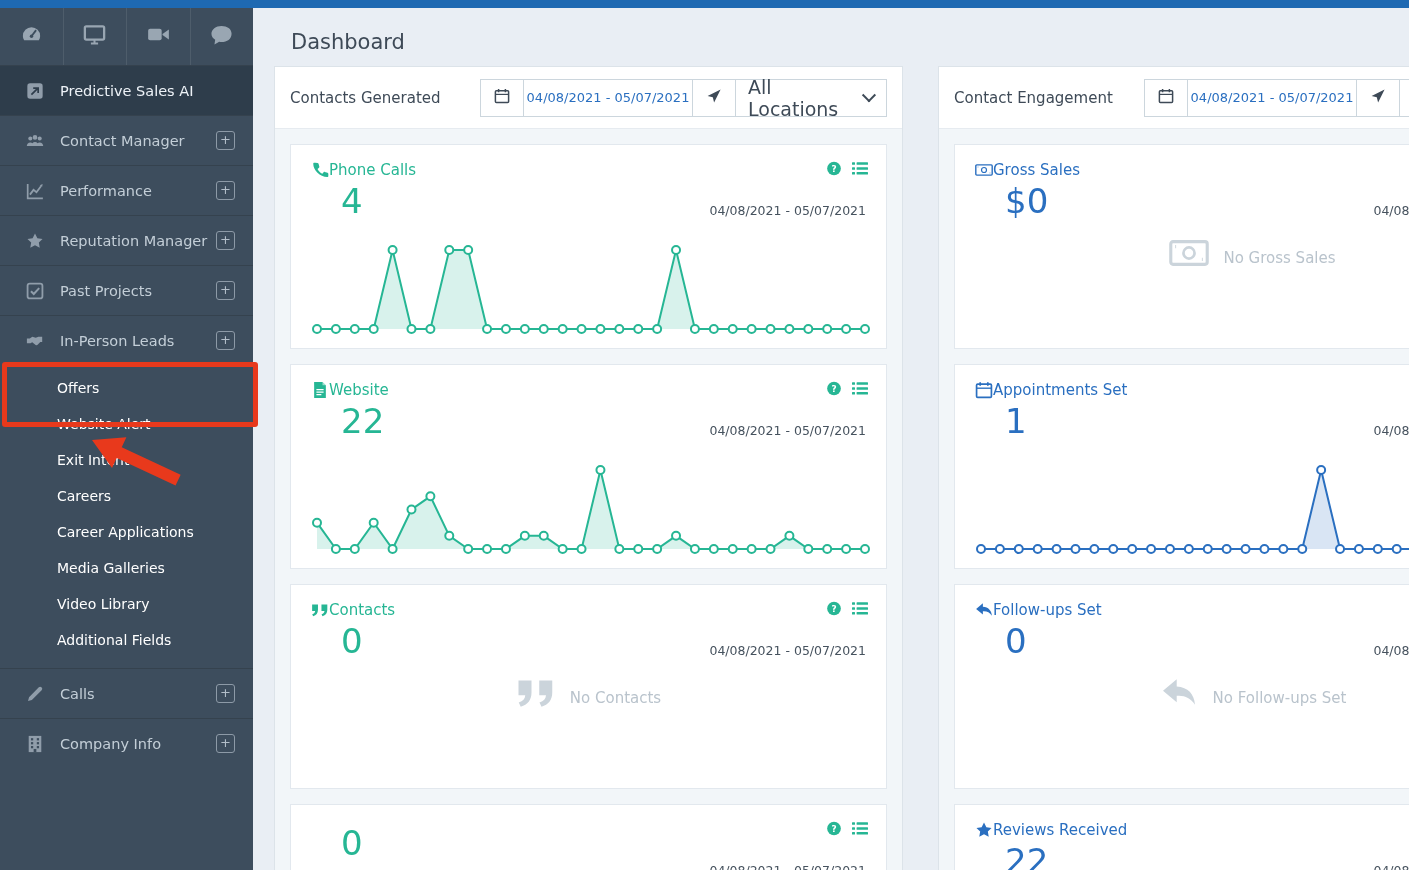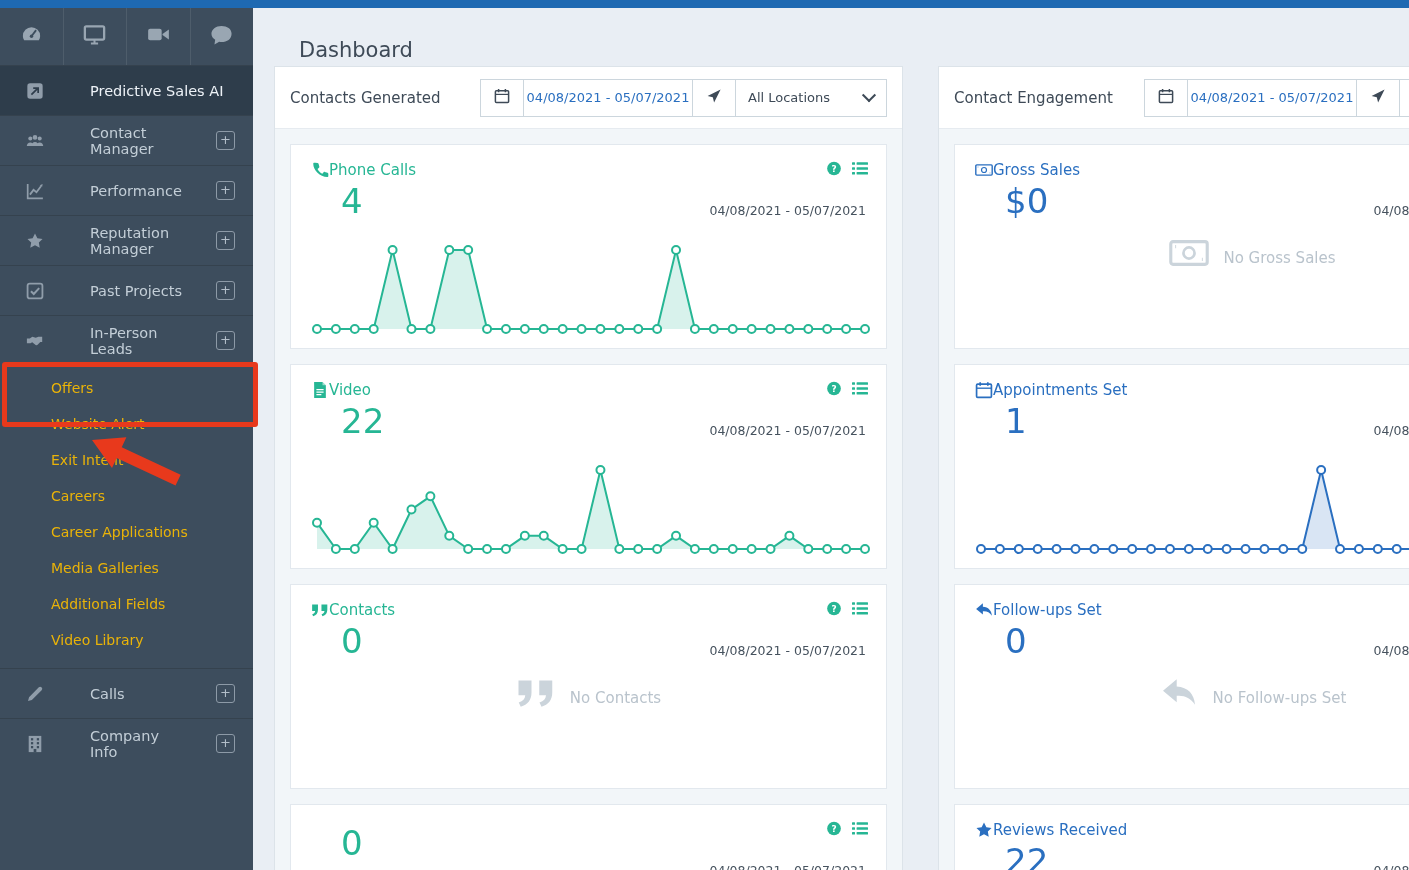--- a/index.html
+++ b/index.html
@@ -8,43 +8,43 @@
 
   
   .topbar{position:absolute;left:0;top:0;width:100%;height:8px;background:#1e69b2;z-index:5;}
 
   
   .sidebar{position:absolute;left:0;top:8px;width:253px;height:862px;background:#3d4d5d;z-index:10;}
   .icon-tabs{display:flex;height:57px;}
   .icon-tab{flex:1;display:flex;align-items:center;justify-content:center;color:#99a6b2;border-right:1px solid rgba(255,255,255,.09);cursor:pointer;}
   .icon-tab:last-child{border-right:none;}
   .icon-tab svg{width:23px;height:23px;}
-  .menu-item{height:50px;display:flex;align-items:center;padding:0 18px 0 26px;border-top:1px solid #35424e;color:#c3ced7;font-size:14.5px;cursor:pointer;box-sizing:border-box;gap:30px;}
+  .menu-item{height:50px;display:flex;align-items:center;padding:0 18px 0 26px;border-top:1px solid #35424e;color:#c3ced7;font-size:14.5px;cursor:pointer;box-sizing:border-box;}
   .menu-item .icon{width:20px;margin-right:14px;color:#909daa;display:flex;flex:none;}
   .menu-item .icon svg{width:18px;height:18px;}
   .menu-item.active{background:#2e3d4b;color:#edf2f7;}
   .menu-item.highlighted{background:#2e3d4b;color:#ffffff;border-left:4px solid #1d6fc4;padding-left:22px;}
   .expander{margin-left:auto;width:17px;height:17px;border:1px solid #8d9aa7;border-radius:3px;color:#b3bec9;font-size:13px;line-height:15px;text-align:center;flex:none;}
   .submenu{padding:5px 0 10px;}
-  .sub-item{height:36px;display:flex;align-items:center;padding-left:51px;color:#eab308;font-size:14px;cursor:pointer;}
+  .sub-item{height:36px;display:flex;align-items:center;padding-left:51px;color:#ffffff;font-size:14px;cursor:pointer;margin-left:6px;}
 
   
   .main{position:absolute;left:253px;top:8px;width:1156px;height:862px;background:#e9eef4;overflow:hidden;}
-  .page-title{margin:8px;position:absolute;left:38px;top:22px;font-size:21px;font-weight:500;color:#3e4a57;}
+  .page-title{margin:0;position:absolute;left:38px;top:22px;font-size:21px;font-weight:500;color:#3e4a57;}
   .columns{position:absolute;left:21px;top:58px;display:flex;gap:35px;align-items:flex-start;}
   .panel{width:629px;background:#fff;border:1px solid #dce3e9;box-sizing:border-box;flex:none;}
   .panel-header{height:62px;display:flex;align-items:center;padding:16px 15px;border-bottom:1px solid #e6ebf0;background:#fff;box-sizing:border-box;}
   .panel-title{font-size:15px;color:#3e4a57;white-space:nowrap;}
   .controls{margin-left:auto;display:flex;flex:none;}
   .ctrl{height:38px;border:1px solid #ccd6dd;display:flex;align-items:center;justify-content:center;background:#fff;box-sizing:border-box;cursor:pointer;}
   .ctrl+.ctrl{margin-left:-1px;}
   .ctrl.btn{width:44px;color:#3e4a57;}
   .ctrl.btn svg{width:16px;height:16px;}
   .ctrl.date{width:170px;color:#2a6fc0;font-size:13px;}
-  .ctrl.select{width:152px;justify-content:space-between;padding:0 12px;font-size:13px;color:#3e4a57;}
+  .ctrl.select{width:152px;justify-content:space-between;padding:0 12px;font-size:19px;color:#3e4a57;}
   .chev{width:8px;height:8px;border-right:2px solid #3e4a57;border-bottom:2px solid #3e4a57;transform:rotate(45deg) translate(-2px,-2px);}
   .panel-body{background:#f2f6f9;padding:15px;display:flex;flex-direction:column;gap:15px;}
 
   
   .card{position:relative;height:205px;background:#fff;border:1px solid #e2e8ee;padding:16px 20px;box-sizing:border-box;}
   .card-head{display:flex;align-items:center;gap:0;color:var(--accent);}
   .card-head .icon{display:flex;width:18px;flex:none;}
   .card-head .icon svg{width:18px;height:18px;}
   .card-title{font-size:15px;}
   .card-corner{position:absolute;top:16px;right:18px;display:flex;gap:10px;align-items:center;color:var(--accent);}
@@ -160,22 +160,22 @@
           <span class="label">In-Person Leads</span>
           <span class="expander">+</span>
         </div>
         <div class="submenu">
           <div class="sub-item">Offers</div>
           <div class="sub-item">Website Alert</div>
           <div class="sub-item">Exit Intent</div>
           <div class="sub-item">Careers</div>
           <div class="sub-item">Career Applications</div>
           <div class="sub-item">Media Galleries</div>
+          <div class="sub-item">Video Library</div>
           <div class="sub-item">Additional Fields</div>
-          <div class="sub-item">Video Library</div>
         </div>
         <div class="menu-item">
           <span class="icon">
             <svg viewBox="0 0 16 16">
               <path d="M1.8 14.2l.9-3.4 8.7-8.7a1.7 1.7 0 0 1 2.4 0l.1.1a1.7 1.7 0 0 1 0 2.4l-8.7 8.7-3.4.9z" fill="currentColor"></path>
             </svg>
           </span>
           <span class="label">Calls</span>
           <span class="expander">+</span>
         </div>
@@ -295,21 +295,21 @@
             </article>
             <article class="card" style="--accent: #26b694;">
               <div class="card-head">
                 <span class="icon">
                   <svg viewBox="0 0 14 16">
                     <path d="M1.8 .8h7.4l3 3V15.2H1.8z" fill="currentColor"></path>
                     <path d="M9.2 .8v3h3" fill="#fff" opacity=".55"></path>
                     <path d="M3.8 7.6h6.4M3.8 9.9h6.4M3.8 12.2h4.4" stroke="#fff" stroke-width="1.1"></path>
                   </svg>
                 </span>
-                <span class="card-title">Video</span>
+                <span class="card-title">Website</span>
               </div>
               <div class="card-corner">
                 <span class="icon">
                   <svg viewBox="0 0 16 16">
                     <circle cx="8" cy="8" r="7.3" fill="currentColor"></circle>
                     <text x="8" y="11.3" text-anchor="middle" font-size="9.5" font-weight="bold" fill="#fff" font-family="DejaVu Sans, sans-serif">?</text>
                   </svg>
                 </span>
                 <span class="icon">
                   <svg viewBox="0 0 16 14">

